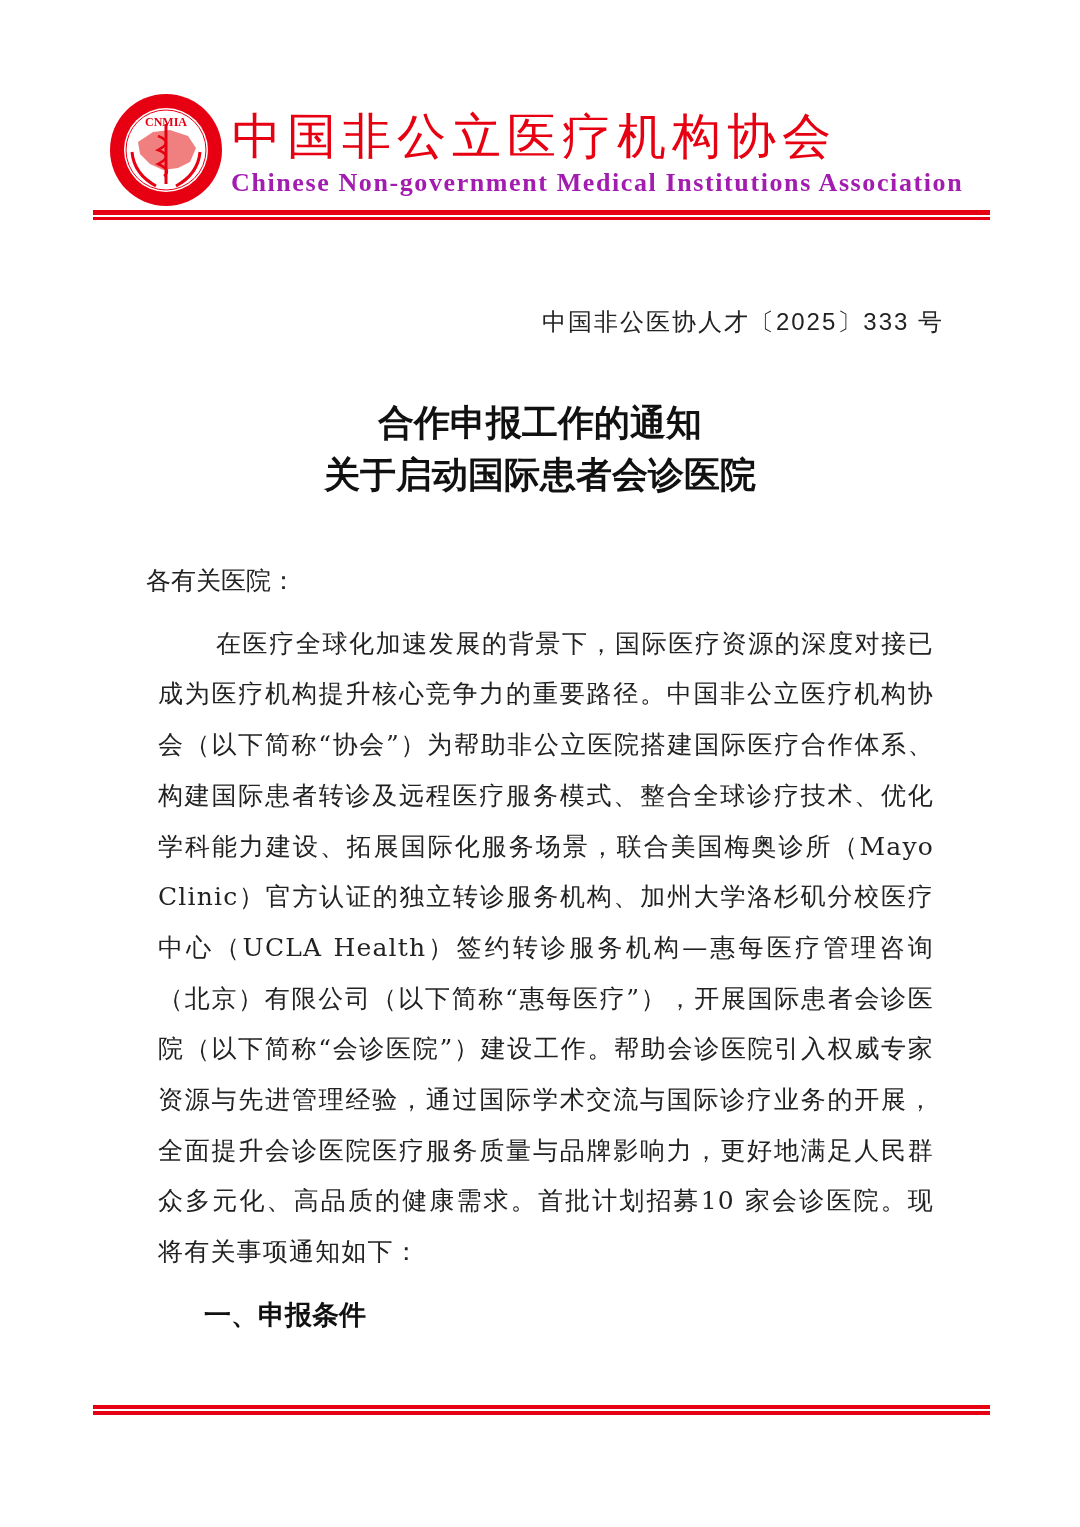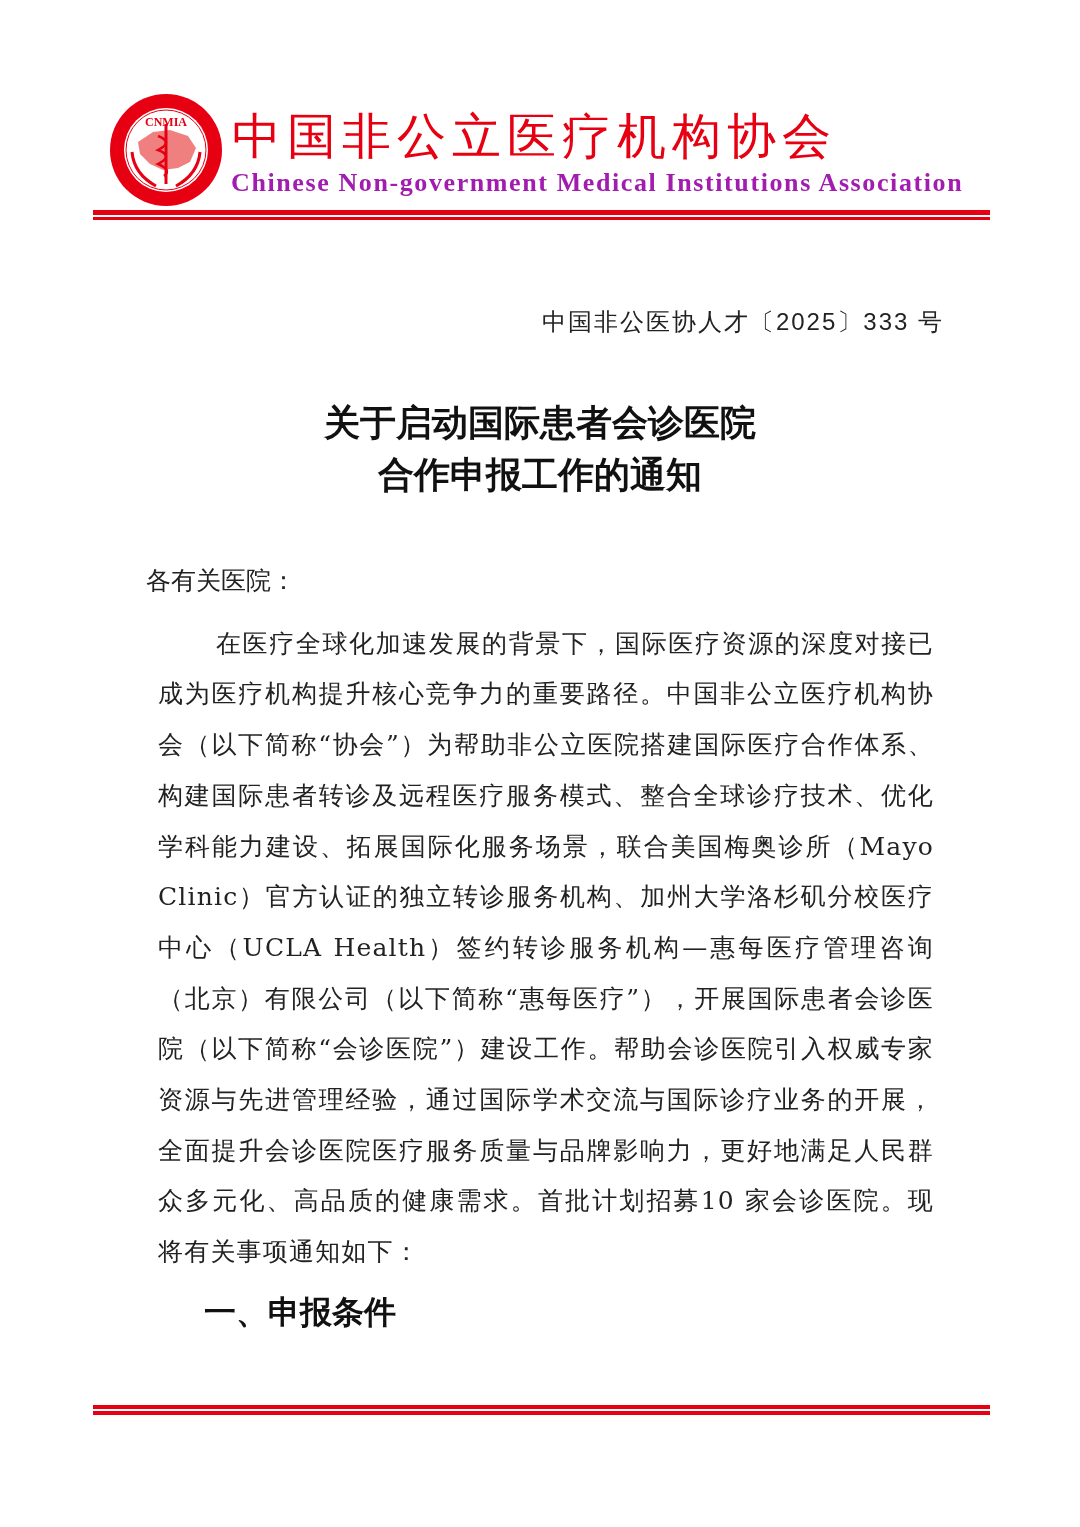--- a/index.html
+++ b/index.html
@@ -10,21 +10,21 @@
   .org-en { position:absolute; left:231px; top:170px; font-family:"Liberation Serif", serif; font-weight:bold; font-size:26px; color:#a21caf; letter-spacing:1.6px; white-space:nowrap; line-height:26px; }
   .rule-top-thick { position:absolute; left:93px; width:897px; top:210px; height:5px; background:#e60012; }
   .rule-top-thin { position:absolute; left:93px; width:897px; top:217px; height:3px; background:#e60012; }
   .rule-bot-1 { position:absolute; left:93px; width:897px; top:1405px; height:4px; background:#e60012; }
   .rule-bot-2 { position:absolute; left:93px; width:897px; top:1411px; height:4px; background:#e60012; }
   .docno { position:absolute; right:136px; top:306px; font-family:Liberation Sans, sans-serif; font-size:24px; color:#222; letter-spacing:2px; white-space:nowrap; }
   .title { position:absolute; left:0; width:1080px; top:396px; text-align:center; font-family:"DejaVu Serif", serif; font-weight:bold; font-size:36px; color:#111; line-height:52px; }
   .body { position:absolute; left:146px; width:800px; top:556px; font-family:"DejaVu Serif", serif; font-size:25px; color:#222; line-height:50.7px; }
   .salutation { margin:0; }
   .para { margin:12px; text-indent:58px; text-align:justify; letter-spacing:1.2px; }
-  .section { margin:0; padding-left:58px; font-family:Liberation Mono, monospace; font-weight:bold; font-size:32px; color:#111; }
+  .section { margin:0; padding-left:58px; font-family:Liberation Sans, sans-serif; font-weight:bold; font-size:27px; color:#111; }
 </style>
 </head>
 <body>
 
 <div class="header">
   <svg class="logo" viewBox="0 0 116 116">
     <circle cx="58" cy="58" r="56" fill="#e60012"></circle>
     <circle cx="58" cy="58" r="42" fill="#ffffff"></circle>
     <circle cx="58" cy="58" r="40" fill="none" stroke="#e60012" stroke-width="1"></circle>
     <path d="M30 50 L45 40 L62 38 L80 44 L88 56 L82 70 L70 76 L55 78 L42 72 L32 62 Z" fill="#f08080"></path>
@@ -36,22 +36,22 @@
   </svg>
   <div class="org-cn">中国非公立医疗机构协会</div>
   <div class="org-en">Chinese Non-government Medical Institutions Association</div>
   <div class="rule-top-thick"></div>
   <div class="rule-top-thin"></div>
 </div>
 
 <div class="docno">中国非公医协人才〔2025〕333 号</div>
 
 <div class="title">
+  <div>合作申报工作的通知</div>
   <div>关于启动国际患者会诊医院</div>
-  <div>合作申报工作的通知</div>
 </div>
 
 <div class="body">
   <p class="salutation">各有关医院：</p>
   <p class="para">在医疗全球化加速发展的背景下，国际医疗资源的深度对接已成为医疗机构提升核心竞争力的重要路径。中国非公立医疗机构协会（以下简称“协会”）为帮助非公立医院搭建国际医疗合作体系、构建国际患者转诊及远程医疗服务模式、整合全球诊疗技术、优化学科能力建设、拓展国际化服务场景，联合美国梅奥诊所（Mayo Clinic）官方认证的独立转诊服务机构、加州大学洛杉矶分校医疗中心（UCLA Health）签约转诊服务机构—惠每医疗管理咨询（北京）有限公司（以下简称“惠每医疗”），开展国际患者会诊医院（以下简称“会诊医院”）建设工作。帮助会诊医院引入权威专家资源与先进管理经验，通过国际学术交流与国际诊疗业务的开展，全面提升会诊医院医疗服务质量与品牌影响力，更好地满足人民群众多元化、高品质的健康需求。首批计划招募10 家会诊医院。现将有关事项通知如下：</p>
   <p class="section">一、申报条件</p>
 </div>
 
 <div class="rule-bot-1"></div>
 <div class="rule-bot-2"></div>

